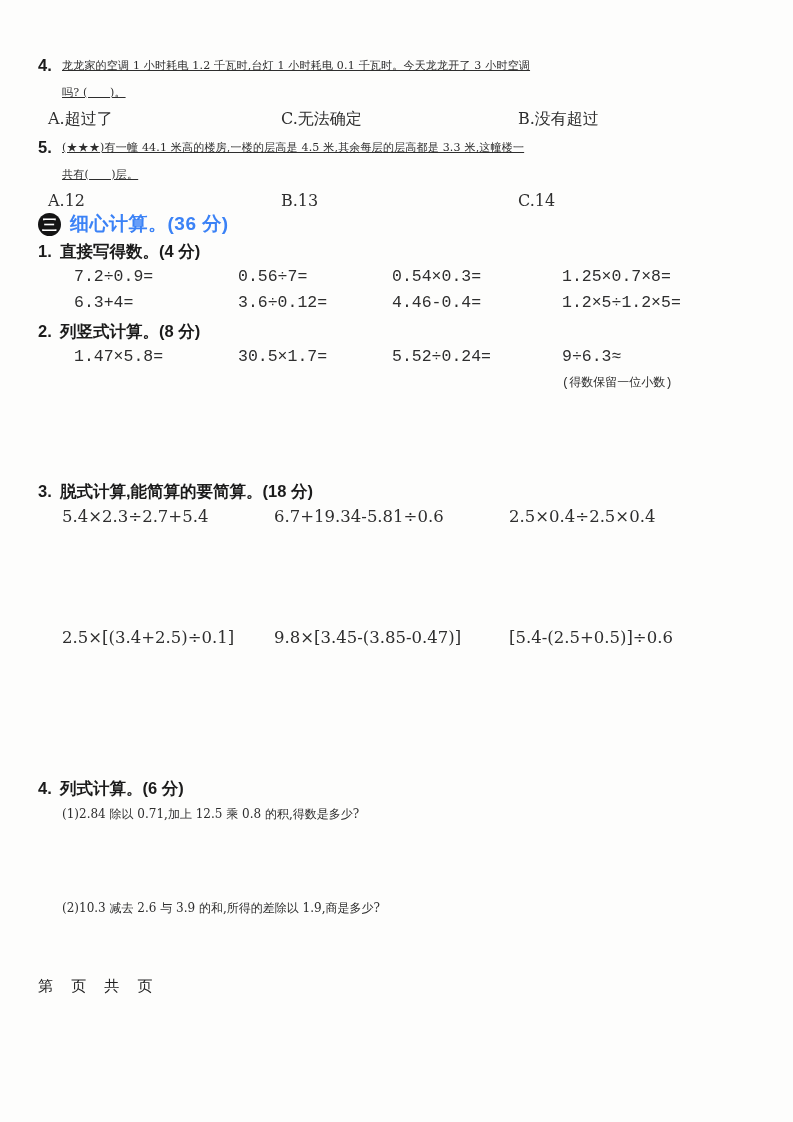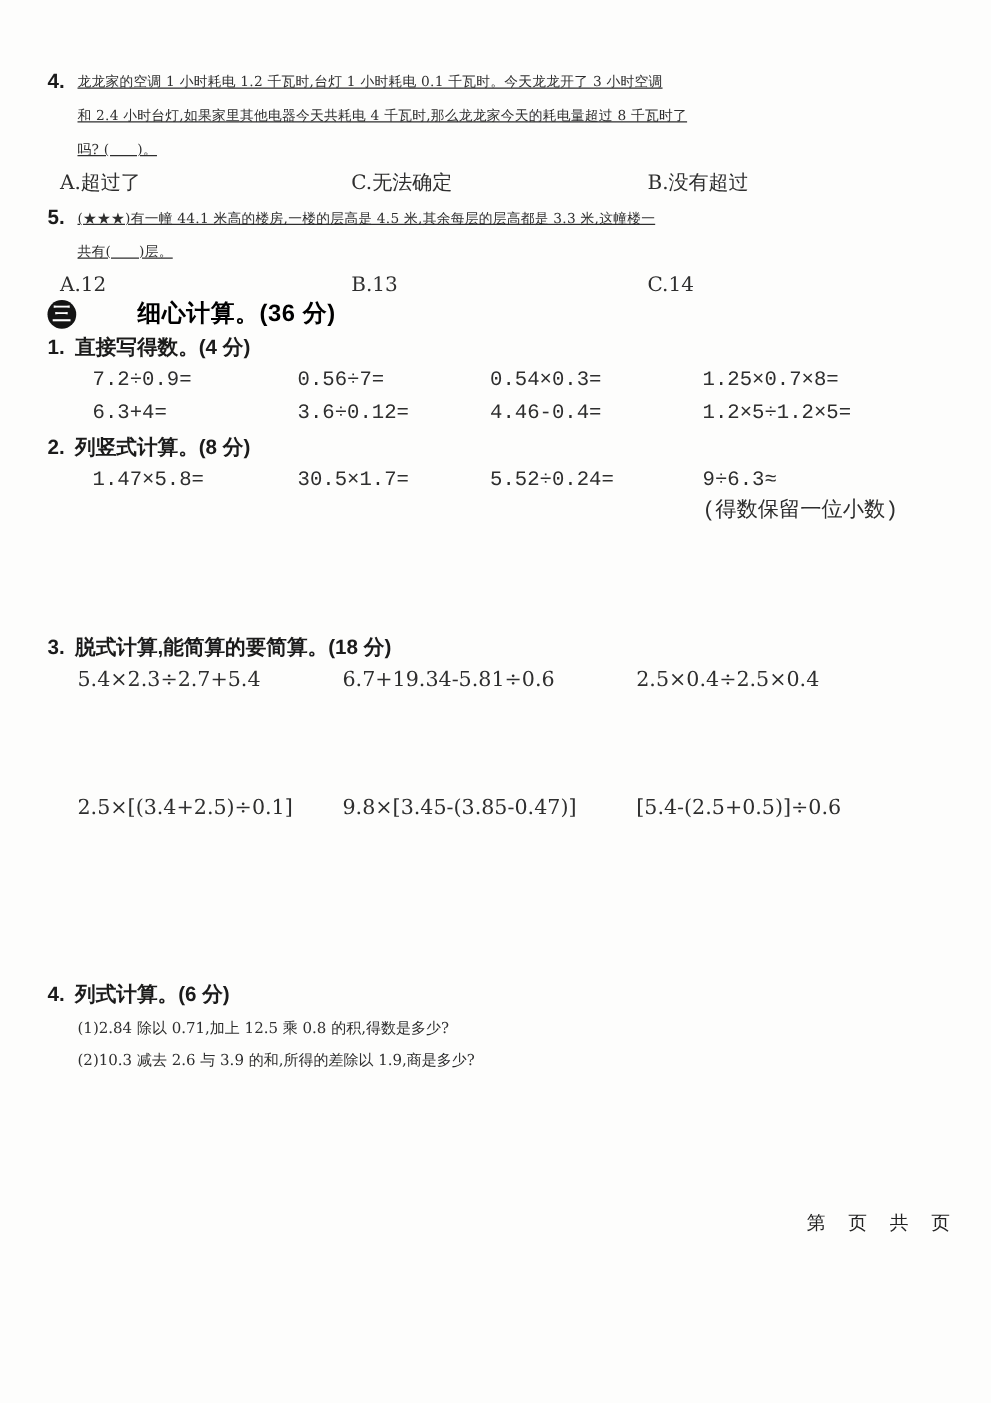--- a/index.html
+++ b/index.html
@@ -65,23 +65,22 @@
     font-size: 15px;
     line-height: 23px;
     display: flex;
     align-items: center;
     justify-content: center;
   }
   .section-title {
     font-family: "Liberation Sans", sans-serif;
     font-weight: bold;
     font-size: 19px;
-    color: #000000;
+    color: #3b82f6;
     letter-spacing: 0.5px;
-    margin-left: 40px;
   }
   
   .calc-title {
     display: flex;
     line-height: 26px;
     height: 26px;
     font-family: "Liberation Sans", sans-serif;
     font-weight: bold;
     font-size: 16.5px;
     color: #1b1b1b;
@@ -94,53 +93,52 @@
     line-height: 26px;
     font-family: Liberation Mono, monospace;
   }
   .eq-grid3 {
     display: grid;
     grid-template-columns: 212px 235px 1fr;
     margin-left: 24px;
     line-height: 26px;
   }
   .eq-cell { white-space: nowrap; height: 26px; }
-  .eq-note { grid-column: 4; white-space: nowrap; height: 26px; font-size: 17px; }
+  .eq-note { grid-column: 4; white-space: nowrap; height: 26px; font-size: 12px; }
   #calc-q2 { margin-top: 2px; }
   #calc-q3 { margin-top: 82px; }
-  #q3-row2 { margin-top: 76px; }
+  #q3-row2 { margin-top: 95px; }
   #calc-q4 { margin-top: 124px; }
   .calc-part {
     margin-left: 24px;
     line-height: 26px;
     height: 26px;
     white-space: nowrap;
     font-size: 12px;
   }
-  #calc-q4-part2 { }
+  #calc-q4-part2 { margin-top: 68px; }
   
   .footer {
-    margin-top: 108px;
-    text-align: right;
+    margin-top: 56px;
+    text-align: left;
     font-family: "Liberation Sans", sans-serif;
     font-size: 15px;
     color: #222222;
     letter-spacing: 7px;
   }
 </style>
 </head>
 <body>
 
 <div class="sheet">
 
   <div class="q-row" id="q4">
     <div class="q-num">4.</div>
     <div class="q-lines">
       <div class="q-line">龙龙家的空调 1 小时耗电 1.2 千瓦时,台灯 1 小时耗电 0.1 千瓦时。今天龙龙开了 3 小时空调</div>
-      <div class="q-line">和 2.4 小时台灯,如果家里其他电器今天共耗电 4 千瓦时,那么龙龙家今天的耗电量超过 8 千瓦时了</div>
       <div class="q-line">吗? (　　)。</div>
     </div>
   </div>
   <div class="options">
     <div class="eq-cell">A.超过了</div>
     <div class="eq-cell">C.无法确定</div>
     <div class="eq-cell">B.没有超过</div>
   </div>
 
   <div class="q-row" id="q5">

